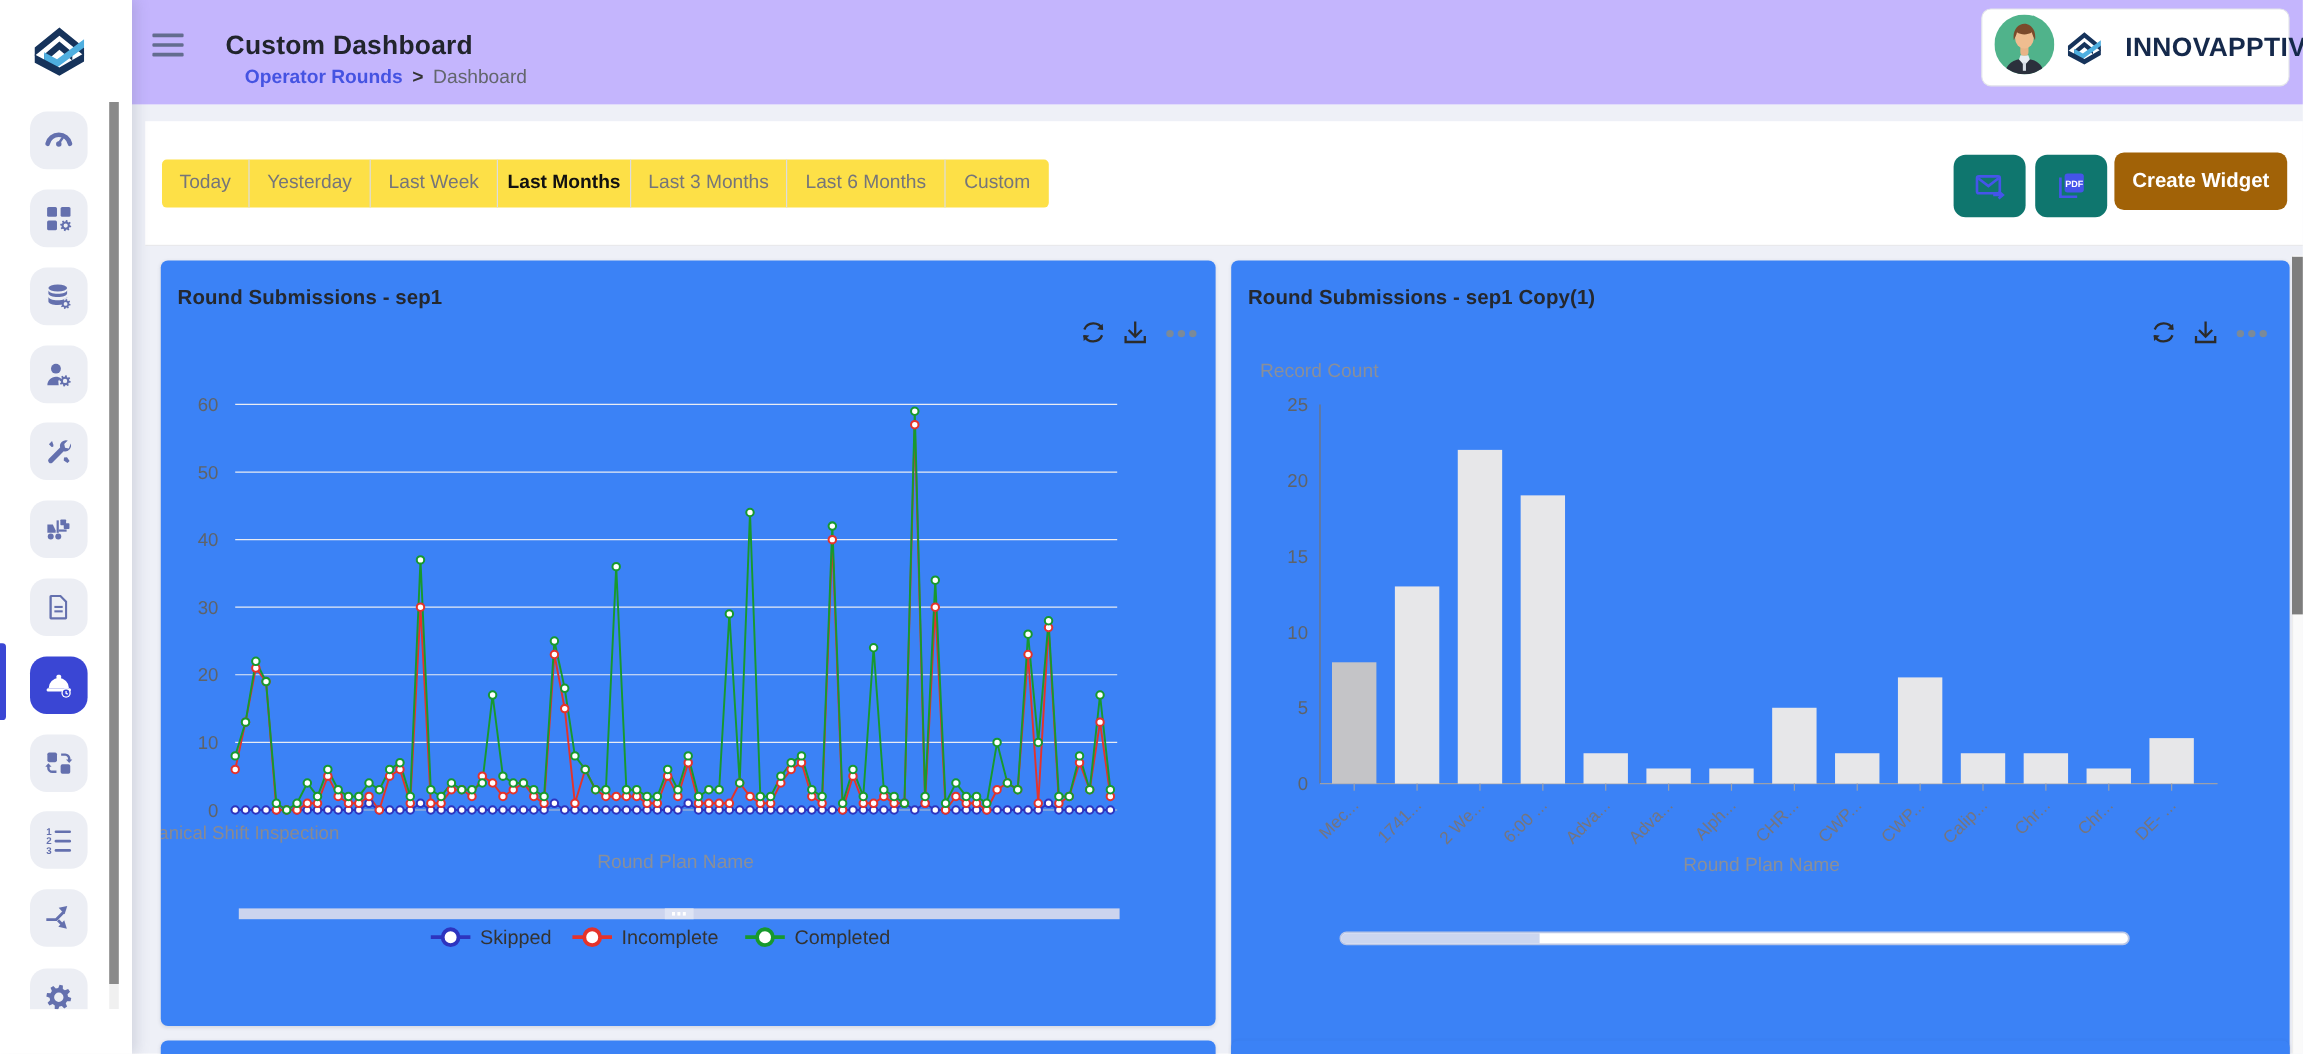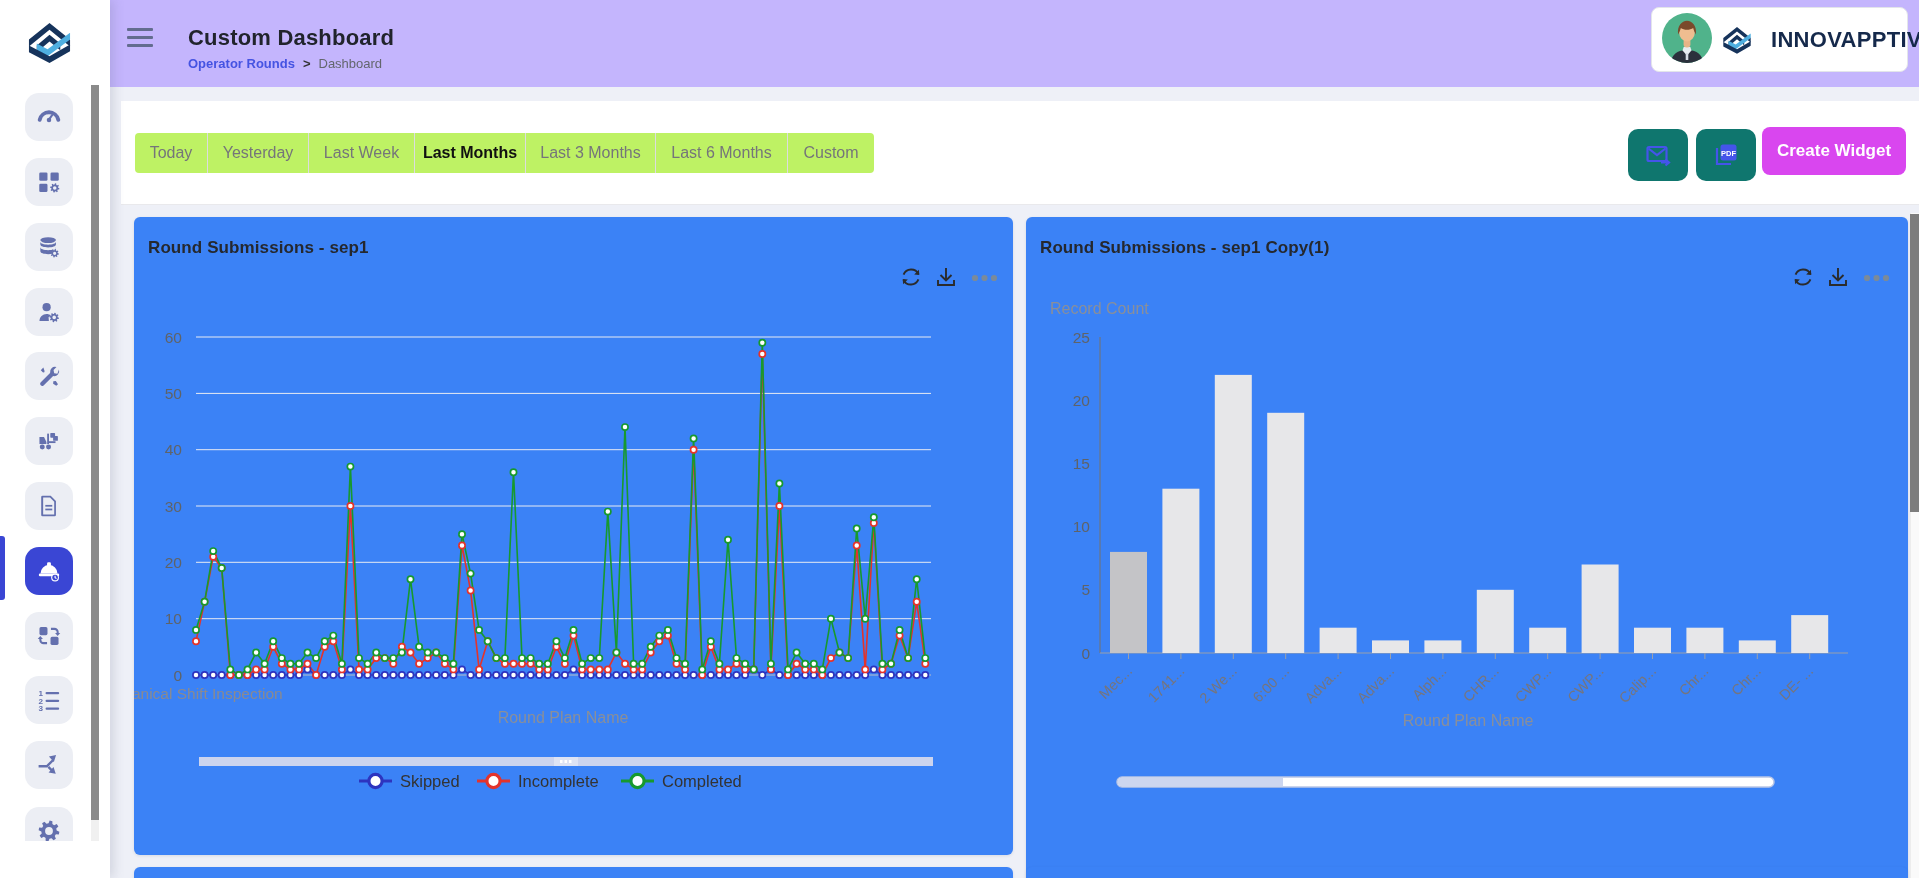--- a/index.html
+++ b/index.html
@@ -11,40 +11,40 @@
 .sbtn.active { background:#3a46d4; }
 #sbind { position:absolute; left:0; top:536px; width:5px; height:64px; background:#3a46d4; border-radius:0 3px 3px 0; }
 #sbtrack { position:absolute; left:91px; top:85px; width:8px; height:756px; background:#f0f0f0; }
 #sbthumb { position:absolute; left:91px; top:85px; width:8px; height:735px; background:#8a8a8a; }
 #sbclip { position:absolute; left:0; top:841px; width:110px; height:37px; background:#fff; }
 
 #header { position:absolute; left:110px; top:0; width:1809px; height:87px; background:#c4b5fd; }
 #burger { position:absolute; left:17px; top:28px; width:26px; height:19px; }
 #burger div { height:3px; background:#636c8f; border-radius:1px; margin-bottom:5px; }
 #htitle { position:absolute; left:78px; top:25px; font-size:22px; font-weight:bold; color:#21242c; letter-spacing:.2px; }
-#hcrumb { position:absolute; left:78px; top:56px; font-size:13px; }
+#hcrumb { position:absolute; left:94px; top:56px; font-size:16px; }
 #hcrumb .a { color:#4553e2; font-weight:bold; }
 #hcrumb .sep { color:#333; font-weight:bold; margin:0 8px; }
 #hcrumb .b { color:#63666d; }
 #hcard { position:absolute; right:11px; top:7px; width:257px; height:65px; background:#fff; border:1px solid #e3e5ea; border-radius:8px; display:flex; align-items:center; }
 #hlogo { display:flex; align-items:center; margin-left:10px; }
 #hlogotxt { font-size:22px; font-weight:bold; color:#15294b; letter-spacing:.3px; margin-left:19px; }
 
 #content { position:absolute; left:110px; top:87px; width:1809px; height:791px; background:#eef0f7; }
 #filter { position:absolute; left:11px; top:14px; right:0; height:104px; background:#fff; border-bottom:1px solid #e9e9ec; }
-#seg { position:absolute; left:14px; top:32px; height:40px; display:flex; background:#bef264; border-radius:4px; }
+#seg { position:absolute; left:14px; top:32px; height:40px; display:flex; background:#fde047; border-radius:4px; }
 #seg div { flex:none; display:flex; align-items:center; justify-content:center; font-size:16px; color:#75757a; border-right:1px solid #dcdcdf; white-space:nowrap; }
 #seg div:last-child { border-right:none; }
 #seg div.sel { color:#111; font-weight:bold; }
 #plant { position:absolute; left:763px; top:33px; width:200px; height:43px; border:1px solid #c6c6c9; border-radius:5px; }
 #plant .lab { position:absolute; left:13px; top:-10px; background:#fff; padding:0 6px; font-size:13.5px; color:#3c4043; }
 #plant .val { position:absolute; left:20px; top:11px; font-size:18px; font-weight:bold; color:#202124; }
 #plant .car { position:absolute; right:20px; top:17px; width:0; height:0; border-left:8px solid transparent; border-right:8px solid transparent; border-top:10px solid #6e6e6e; }
 .icbtn { position:absolute; top:28px; width:60px; height:52px; background:#0f766e; border-radius:10px; display:flex; align-items:center; justify-content:center; }
-#cw { position:absolute; left:1641px; top:26px; width:144px; height:48px; background:#d946ef; border-radius:8px; color:#fff; font-size:17px; font-weight:bold; display:flex; align-items:center; justify-content:center; }
+#cw { position:absolute; left:1641px; top:26px; width:144px; height:48px; background:#a16207; border-radius:8px; color:#fff; font-size:17px; font-weight:bold; display:flex; align-items:center; justify-content:center; }
 
 .card { position:absolute; background:#3b82f6; border-radius:6px; box-shadow:0 1px 3px rgba(60,64,90,.12); }
 #card1 { left:24px; top:130px; width:879px; height:638px; overflow:hidden; }
 #card2 { left:916px; top:130px; width:882px; height:826px; overflow:hidden; }
 #card3 { left:24px; top:780px; width:879px; height:100px; }
 #card4 { left:916px; top:780px; width:882px; height:100px; }
 .ctitle { position:absolute; left:14px; top:21px; font-size:17px; font-weight:bold; color:#25282e; letter-spacing:.1px; }
 .cicons { position:absolute; top:49px; display:flex; align-items:center; }
 
 #pgtrack { position:absolute; right:0; top:126px; width:9px; height:665px; background:#fafafa; border-left:1px solid #ededed; }

